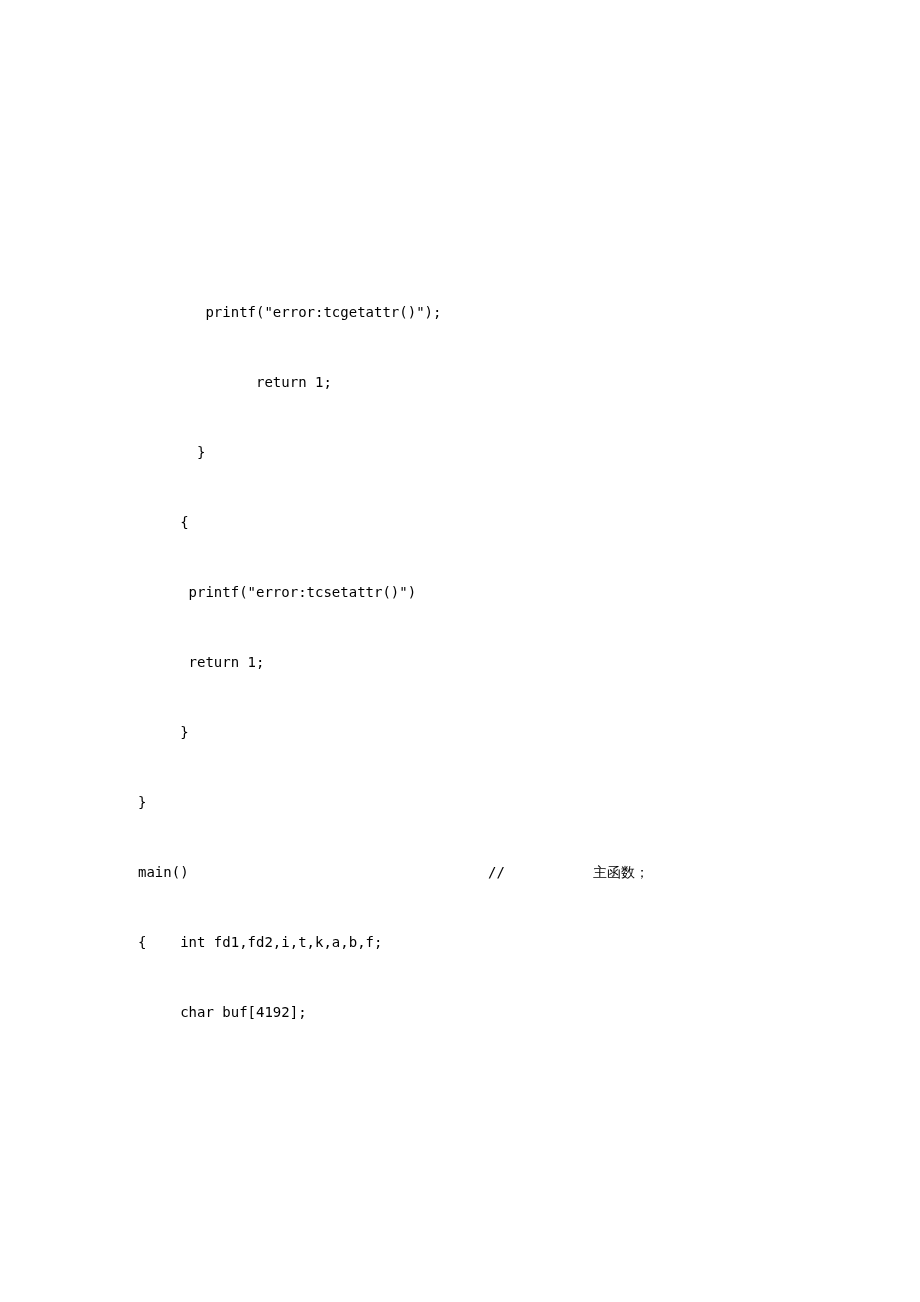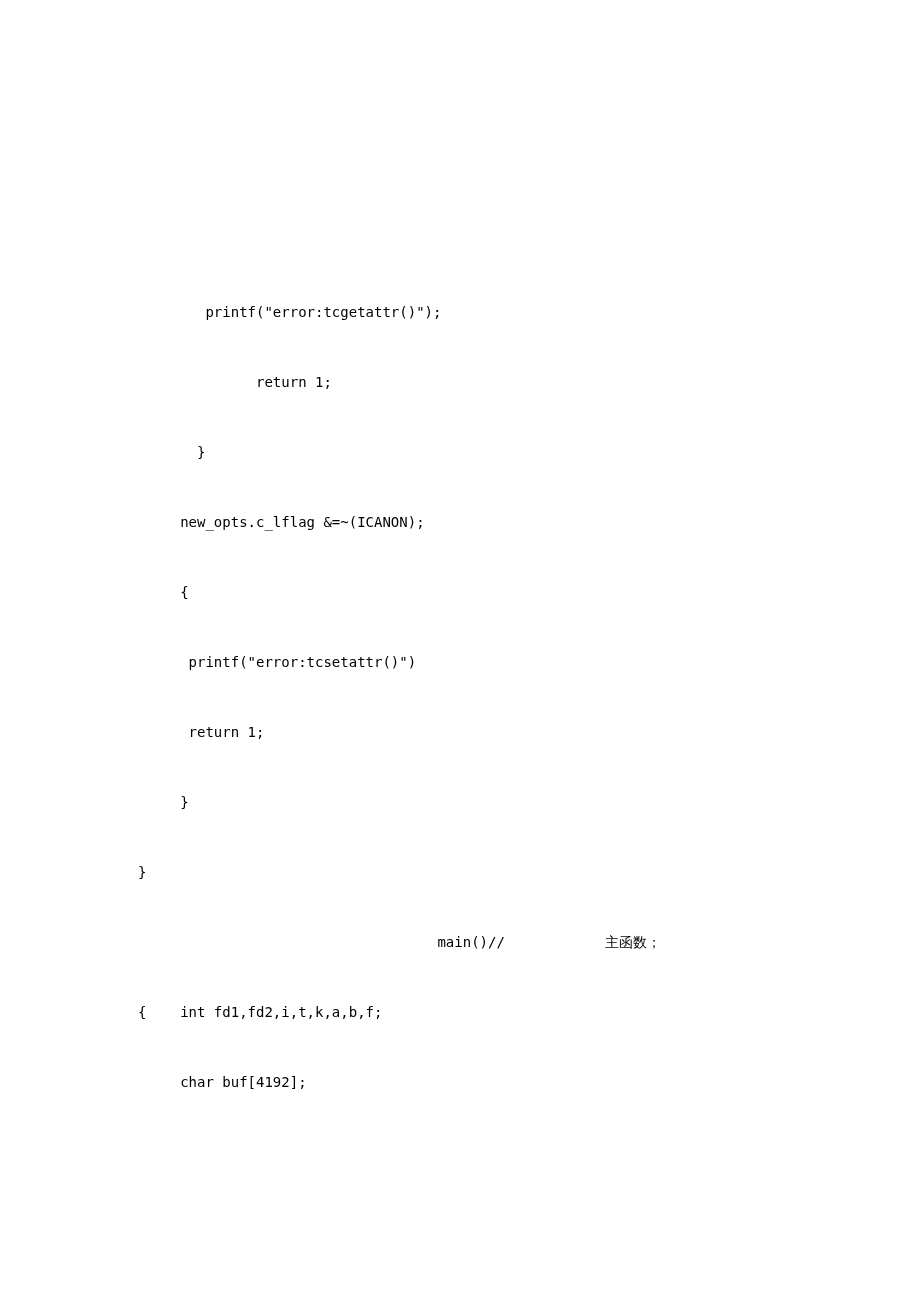--- a/index.html
+++ b/index.html
@@ -20,40 +20,37 @@
       white-space: pre;
     }
     .code-line {
       display: block;
     }
     .comment-line {
       display: flex;
     }
     .comment-code {
       flex: 0 0 auto;
-      text-align: right;
     }
     .comment-slash {
       flex: 0 0 auto;
     }
     .comment-text {
       flex: 0 0 auto;
-      margin-left: 12px;
     }
   </style>
 </head>
 <body>
 
 
 
 <div>
 <span class="code-line">        printf("error:tcgetattr()");</span>
 <span class="code-line">              return 1;</span>
 <span class="code-line">       }</span>
-<span class="code-line">     new_opts.c_lflag &amp;=~(ICANON);</span>
 <span class="code-line">     {</span>
 <span class="code-line">      printf("error:tcsetattr()")</span>
 <span class="code-line">      return 1;</span>
 <span class="code-line">     }</span>
 <span class="code-line">}</span>
 <span class="comment-line"><span class="comment-code" style="width:350px;">main()</span><span class="comment-slash" style="width:105px;">//</span><span class="comment-text">主函数；</span></span>
 <span class="code-line">{    int fd1,fd2,i,t,k,a,b,f;</span>
 <span class="code-line">     char buf[4192];</span>
 
 

